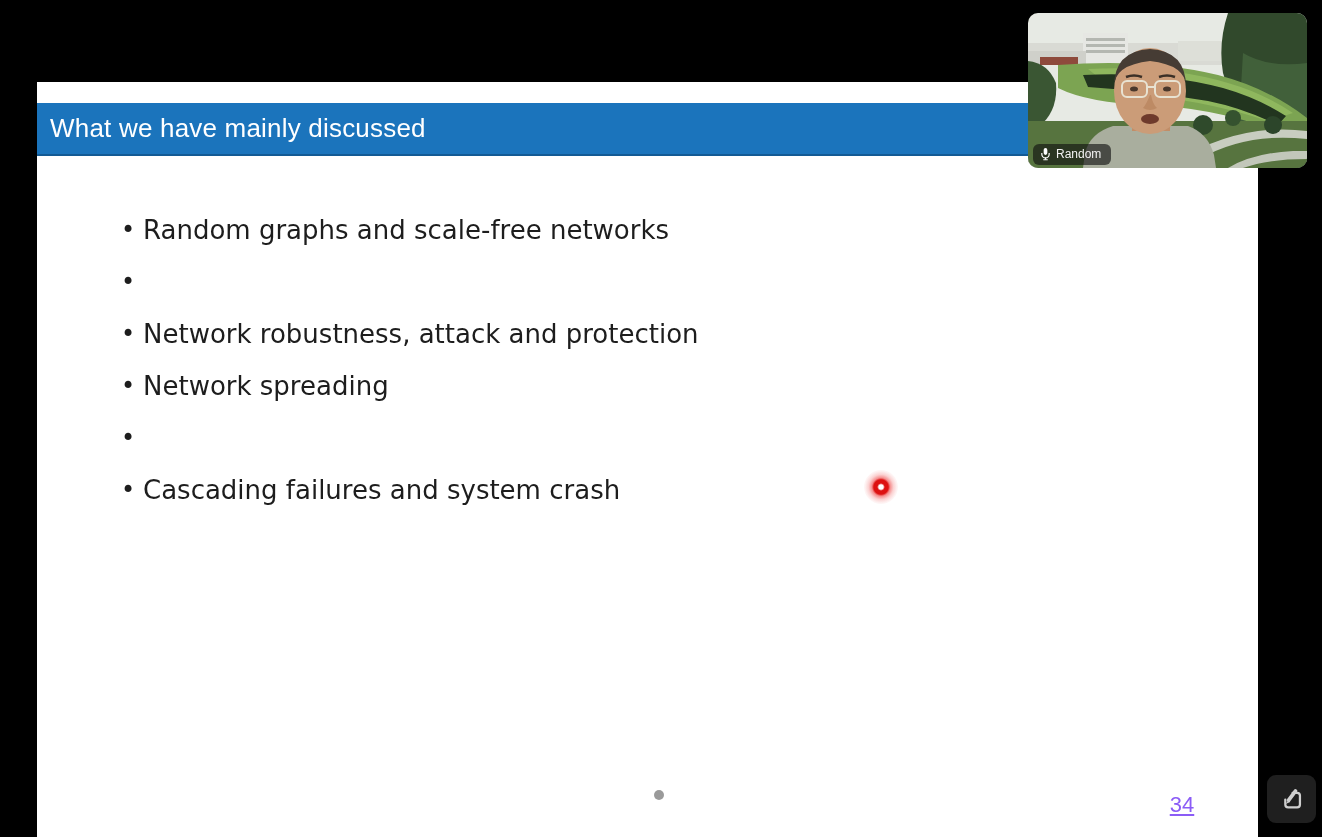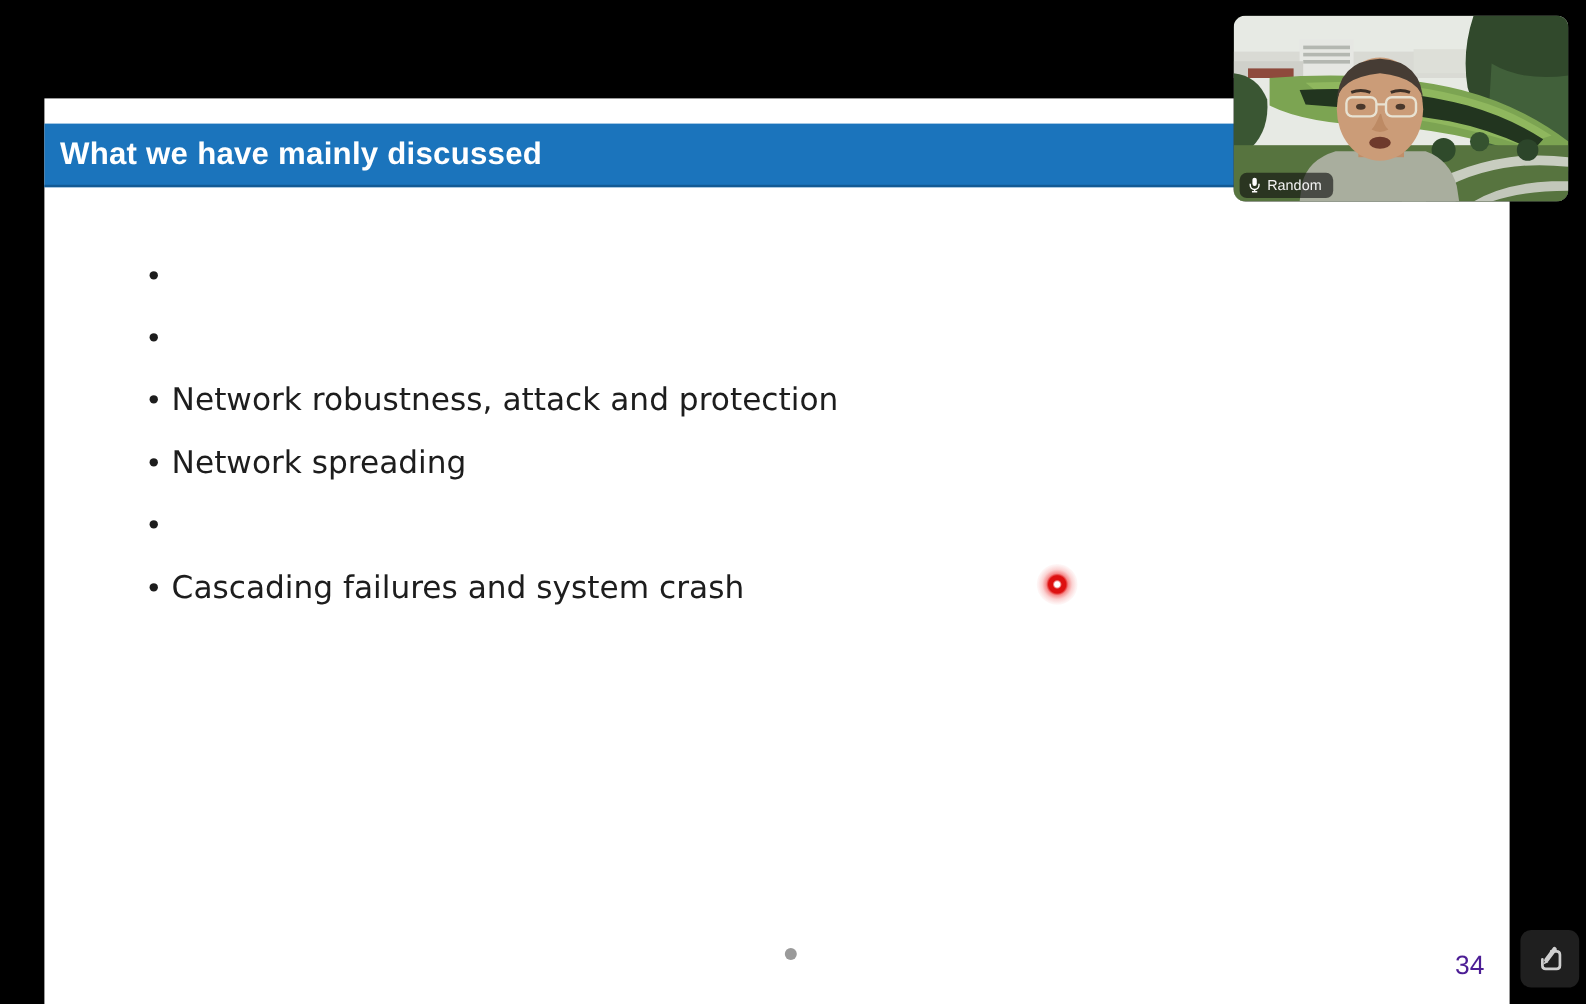--- a/index.html
+++ b/index.html
@@ -13,39 +13,40 @@
     position:absolute;left:37px;top:82px;width:1221px;height:755px;
     background:#ffffff;
   }
   .title-bar{
     position:absolute;left:0;top:21px;width:100%;height:51px;
     background:#1b74bc;border-bottom:2px solid #135a94;
     display:flex;align-items:center;
   }
   .title-bar h1{
     margin:0;padding:0 0 0 13px;
-    font-size:26px;font-weight:bold;color:#ffffff;
+    font-size:26px;font-weight:normal;color:#ffffff;
     font-family:"Liberation Sans",sans-serif;letter-spacing:.2px;
   }
   .bullet-list{
     list-style:none;margin:0;padding:0;
     position:absolute;left:84px;top:122px;
   }
   .bullet-list li{
     height:52px;display:flex;align-items:center;
     font-family:"DejaVu Sans",sans-serif;
     font-size:26px;color:#1d1d1d;white-space:nowrap;
   }
   .bullet-list .marker{
     width:22px;font-size:24px;color:#1d1d1d;flex:0 0 auto;
   }
   .page-number{
     position:absolute;left:1090px;top:710px;width:110px;
-    text-align:right;font-size:22px;color:#4c1d95;
+    text-align:center;font-size:22px;color:#8b5cf6;
     font-family:"Liberation Sans",sans-serif;
+    text-decoration:underline;
   }
   .progress-dot{
     position:absolute;left:654px;top:790px;width:10px;height:10px;
     border-radius:50%;background:#9a9a9a;
   }
   
   .laser{
     position:absolute;left:864px;top:470px;width:34px;height:34px;
     border-radius:50%;pointer-events:none;
     background:radial-gradient(circle,
@@ -84,20 +85,21 @@
 
 <div class="slide">
 
   <div class="title-bar">
     <h1>What we have mainly discussed</h1>
   </div>
 
   <ul class="bullet-list">
     <li>
       <span class="marker">•</span>
+      <span class="bullet-text">Random graphs and scale-free networks</span>
     </li>
     <li>
       <span class="marker">•</span>
     </li>
     <li>
       <span class="marker">•</span>
       <span class="bullet-text">Network robustness, attack and protection</span>
     </li>
     <li>
       <span class="marker">•</span>

